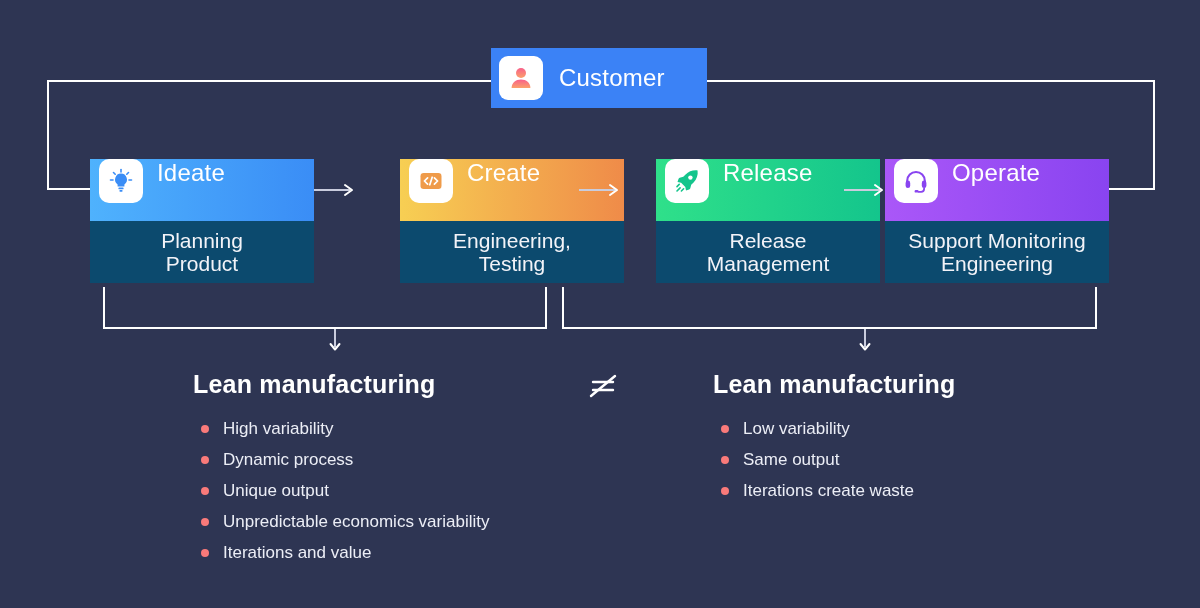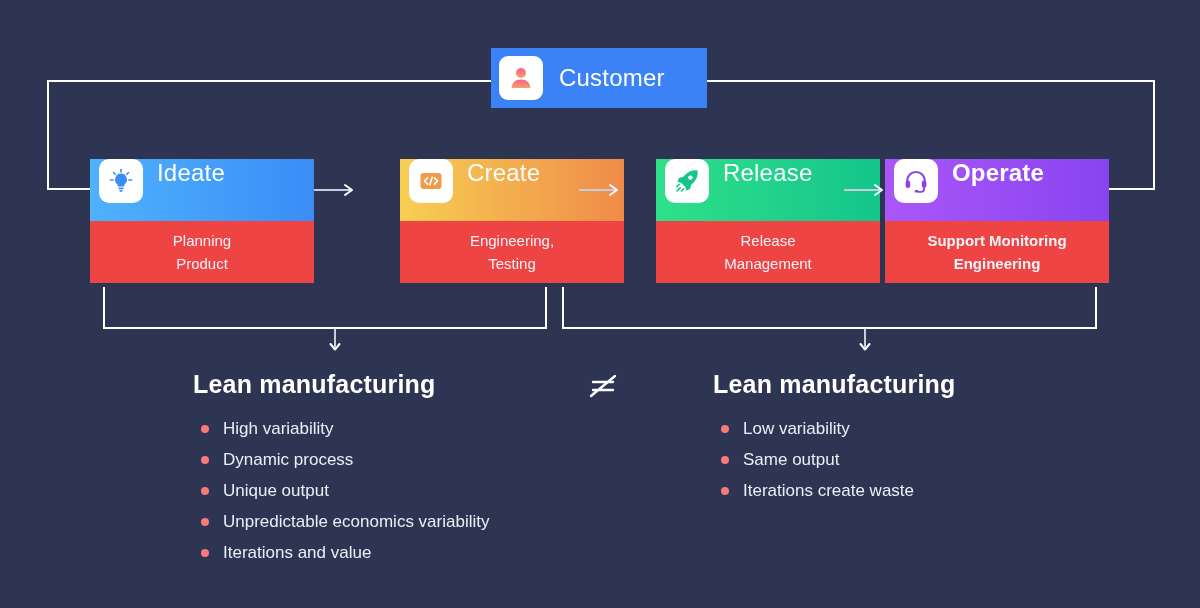--- a/index.html
+++ b/index.html
@@ -66,21 +66,21 @@
 
   
   .stage {
     position: absolute;
     top: 159px;
     width: 224px;
   }
   .stage.s0 { left: 90px; }
   .stage.s1 { left: 355px; padding-left: 45px; }
   .stage.s2 { left: 620px; margin-left: 36px; }
-  .stage.s3 { left: 885px; font-weight: bold; }
+  .stage.s3 { left: 885px; }
 
   .stage-head {
     height: 62px;
     display: flex;
     align-items: flex-start;
     padding-left: 9px;
     box-sizing: border-box;
   }
   .stage-icon {
     width: 44px; height: 44px;
@@ -92,24 +92,24 @@
     flex: 0 0 auto;
   }
   .stage-title {
     color: #ffffff;
     font-size: 24px;
     margin-left: 14px;
     letter-spacing: .2px;
     white-space: nowrap;
   }
   .stage-body {
-    background: #ef4444;
+    background: #0c4a6e;
     min-height: 62px;
     color: #f2f3f8;
-    font-size: 15px;
+    font-size: 21px;
     line-height: 23px;
     text-align: center;
     display: flex;
     flex-direction: column;
     align-items: center;
     justify-content: center;
     padding: 6px 4px;
     box-sizing: border-box;
   }
 

